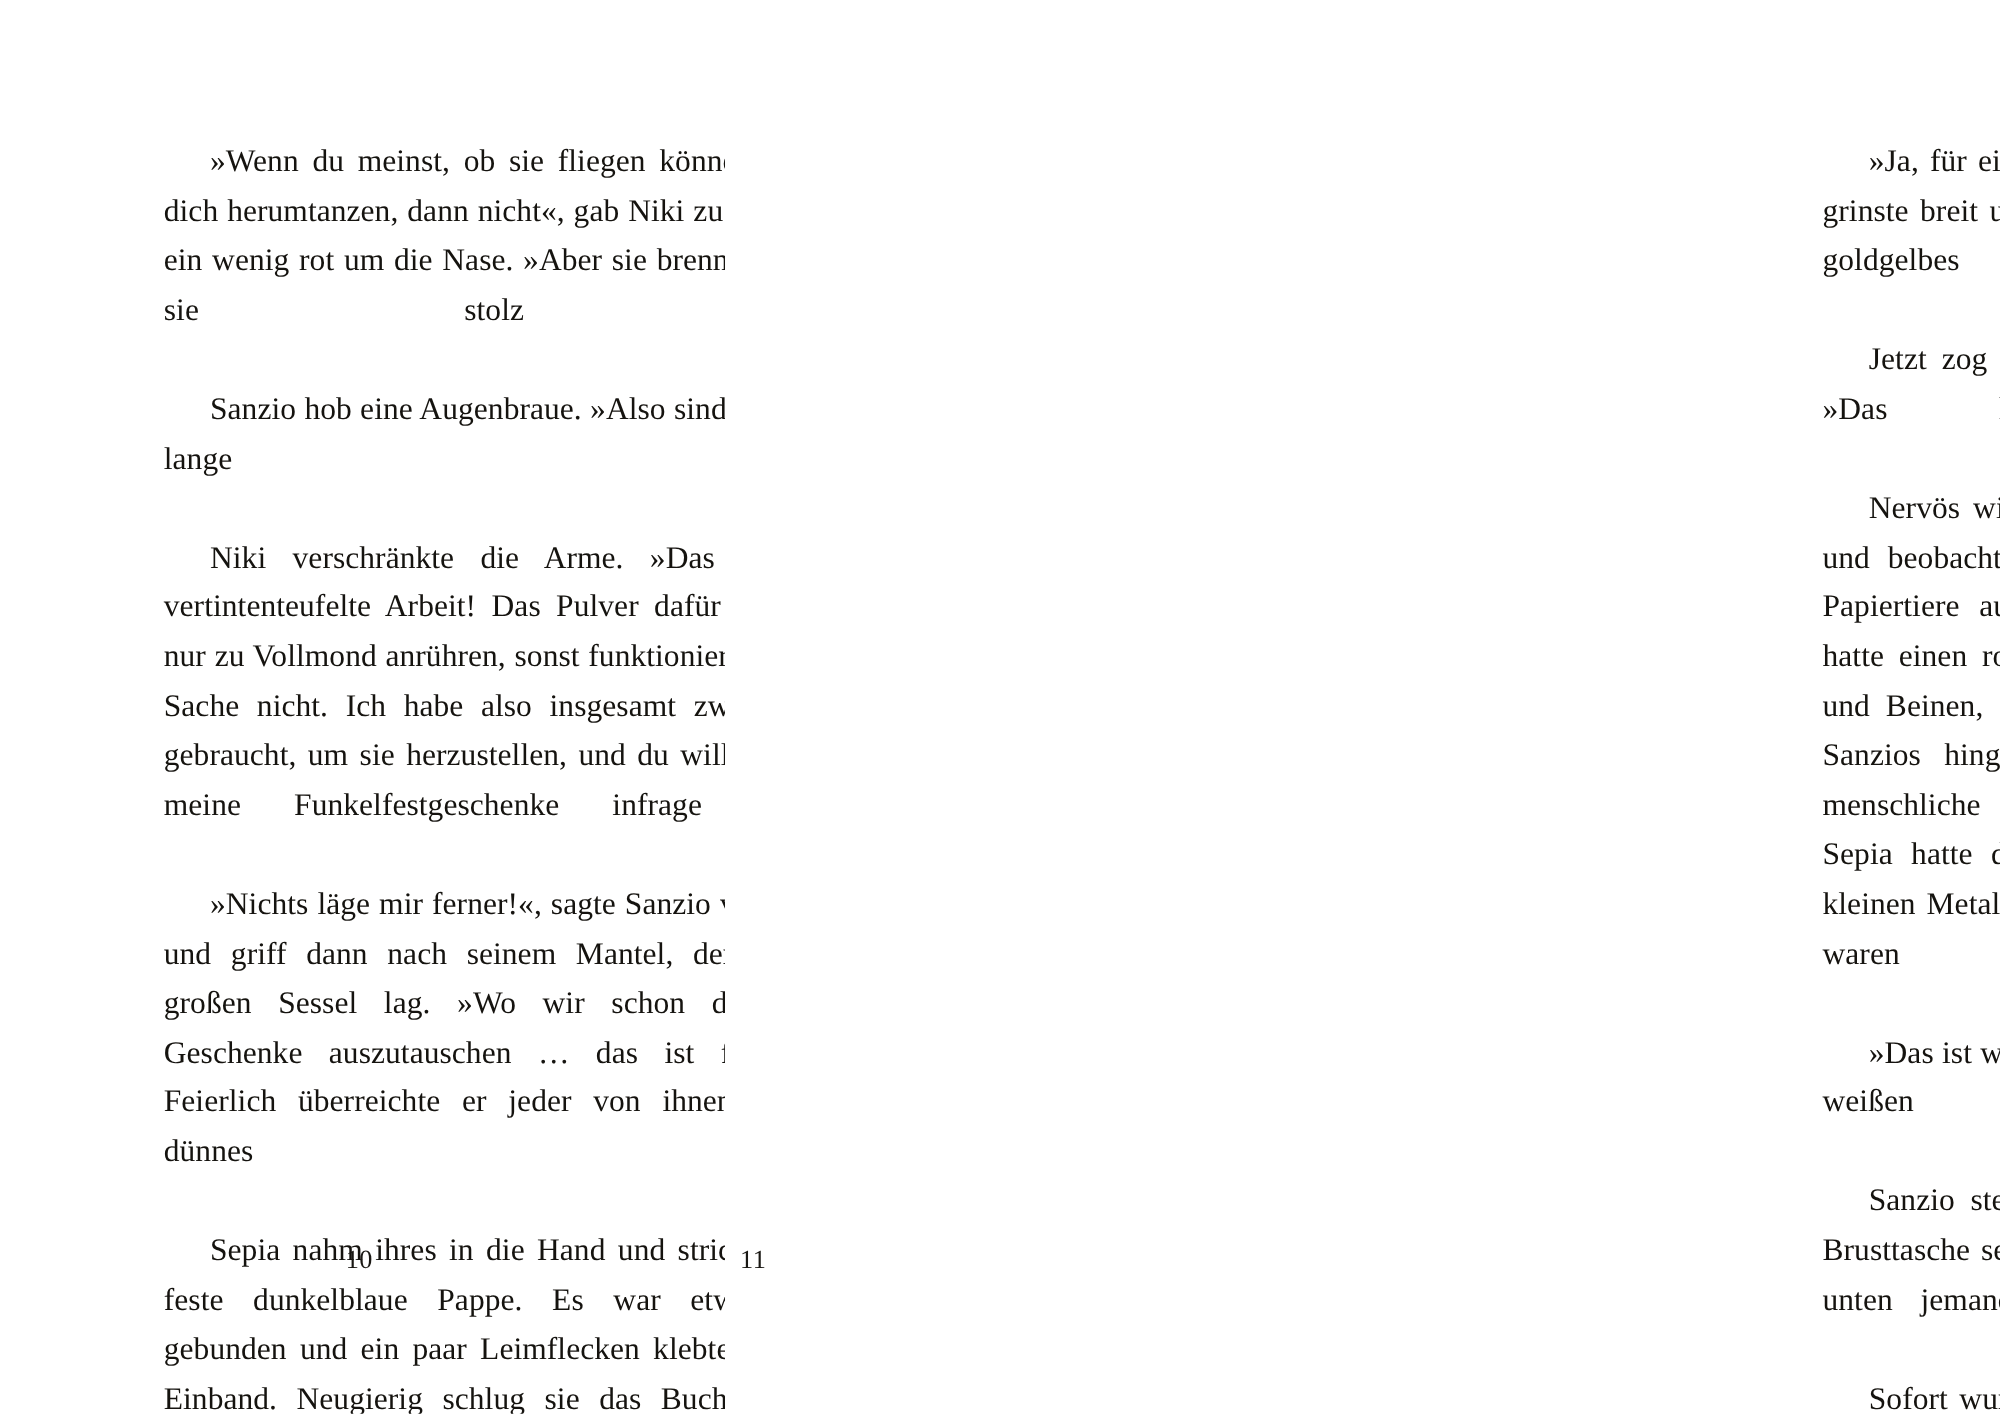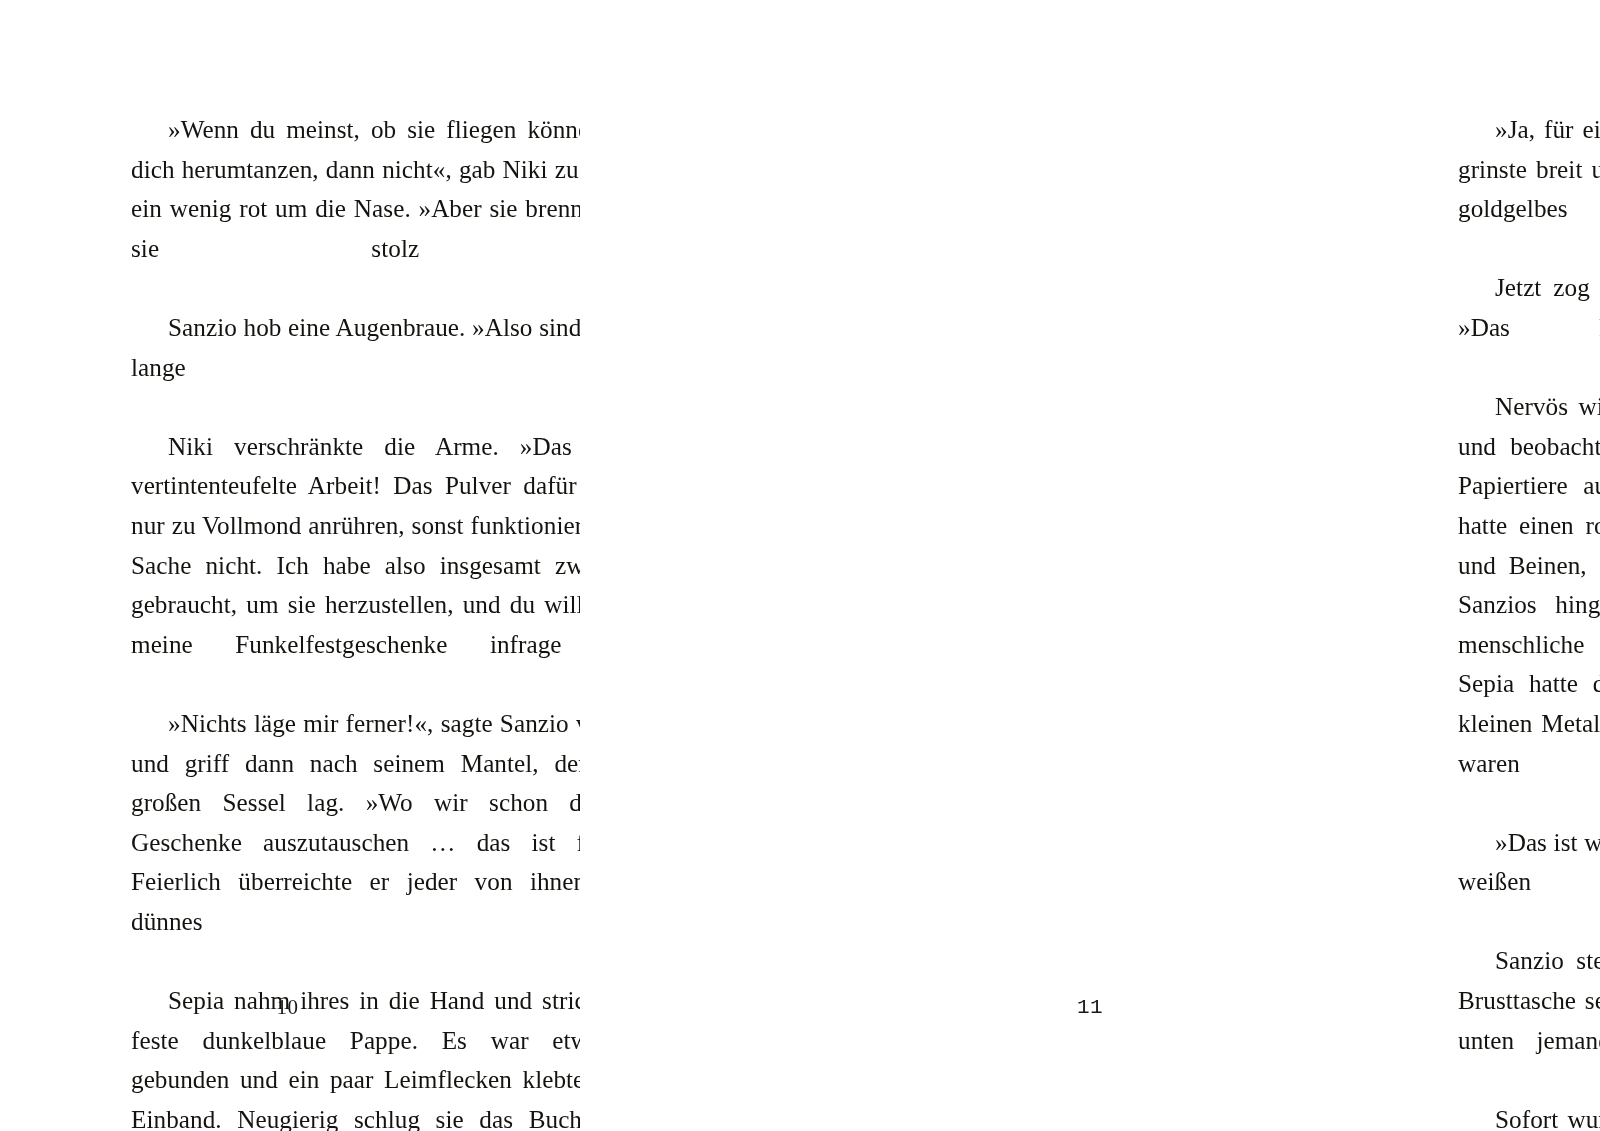--- a/index.html
+++ b/index.html
@@ -85,26 +85,25 @@
     letter-spacing: 0.02em;
   }
   .folio-left {
     left: 0;
     right: 0;
     text-align: center;
     bottom: 113px;
     margin-left: -5px;
   }
   .folio-right {
-    left: 4px;
+    left: 16px;
     right: 0;
-    text-align: center;
+    text-align: left;
     bottom: 113px;
     margin-left: -4px;
-    font-family: Liberation Mono, monospace;
   }
 
   .gutter {
     position: absolute;
     left: 800px;
     top: 0;
     width: 1px;
     height: 1131px;
     background: transparent;
   }

